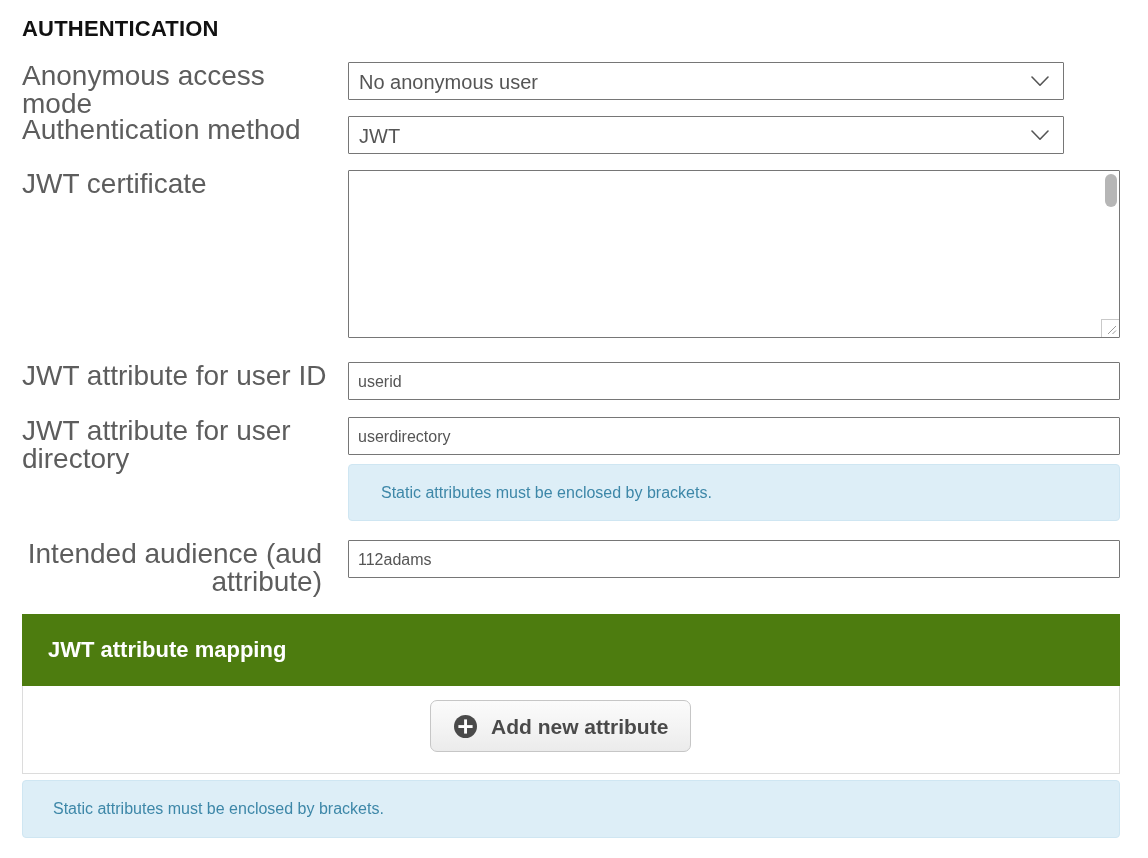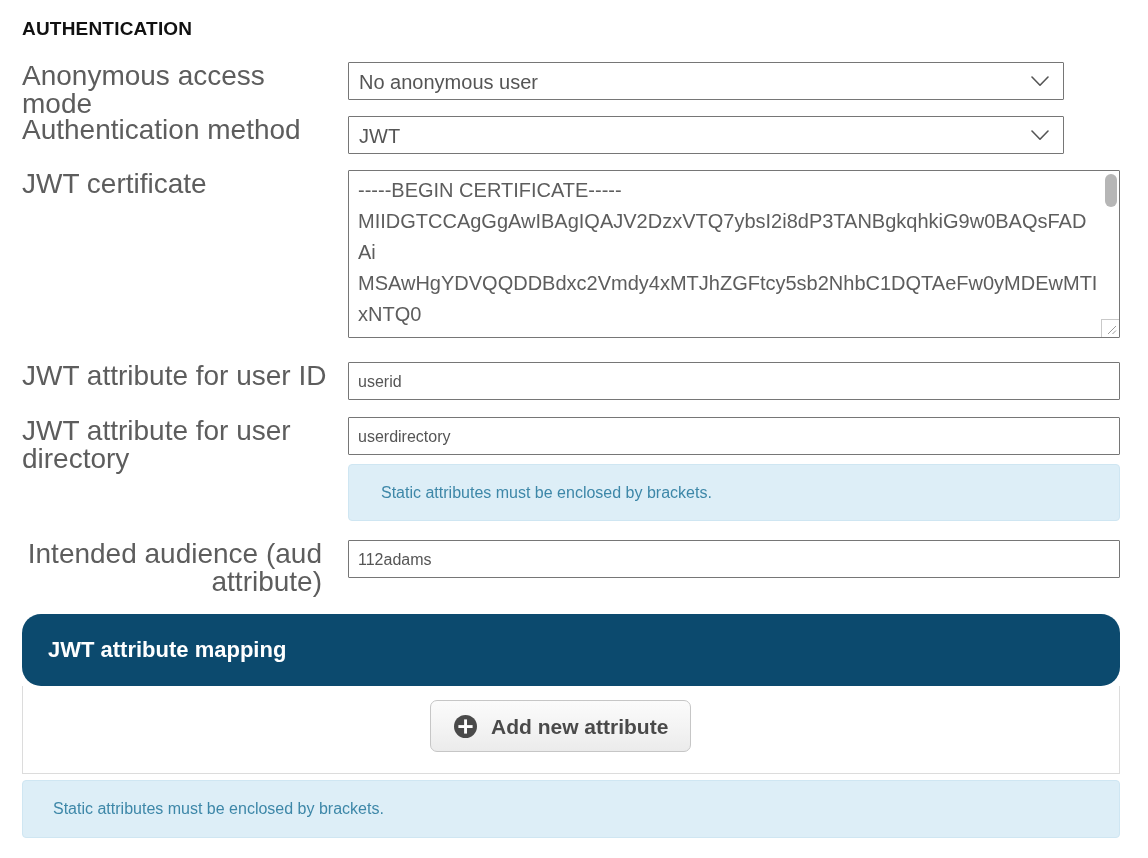--- a/index.html
+++ b/index.html
@@ -21,21 +21,21 @@
     position: relative;
     width: 1148px;
     height: 858px;
   }
 
   
   .section-heading {
     position: absolute;
     left: 22px;
     top: 16px;
-    font-size: 19px;
+    font-size: 22px;
     font-weight: bold;
     color: #111111;
     letter-spacing: 0.2px;
     line-height: 26px;
   }
 
   
   .form-row {
     position: absolute;
     left: 0;
@@ -171,23 +171,22 @@
   .card {
     position: absolute;
     left: 22px;
     top: 614px;
     width: 1098px;
   }
   .card-header {
     box-sizing: border-box;
     width: 1098px;
     height: 72px;
-    background: #0c4a6e;
-    position: relative;
-    border-radius: 19px;
+    background: #4d7c0f;
+    position: relative;
   }
   .card-header-title {
     position: absolute;
     left: 26px;
     top: 22px;
     font-size: 22px;
     font-weight: bold;
     color: #ffffff;
     line-height: 28px;
   }
@@ -276,23 +275,20 @@
           </svg>
         </span>
       </div>
     </div>
   </div>
 
   <div class="form-row" style="top:170px;">
     <div class="field-label">JWT certificate</div>
     <div class="field-control">
       <div class="textarea-box">
-        <div class="textarea-content">-----BEGIN CERTIFICATE-----
-MIIDGTCCAgGgAwIBAgIQAJV2DzxVTQ7ybsI2i8dP3TANBgkqhkiG9w0BAQsFADAi
-MSAwHgYDVQQDDBdxc2Vmdy4xMTJhZGFtcy5sb2NhbC1DQTAeFw0yMDEwMTIxNTQ0</div>
         <div class="ta-scrollbar">
           <div class="ta-thumb"></div>
         </div>
         <div class="ta-resize">
           <svg viewBox="0 0 17 17" width="17" height="17" aria-hidden="true">
             <path d="M14 6 L6 14 M14 10.5 L10.5 14" stroke="#9a9a9a" stroke-width="1" fill="none"></path>
           </svg>
         </div>
       </div>
     </div>

